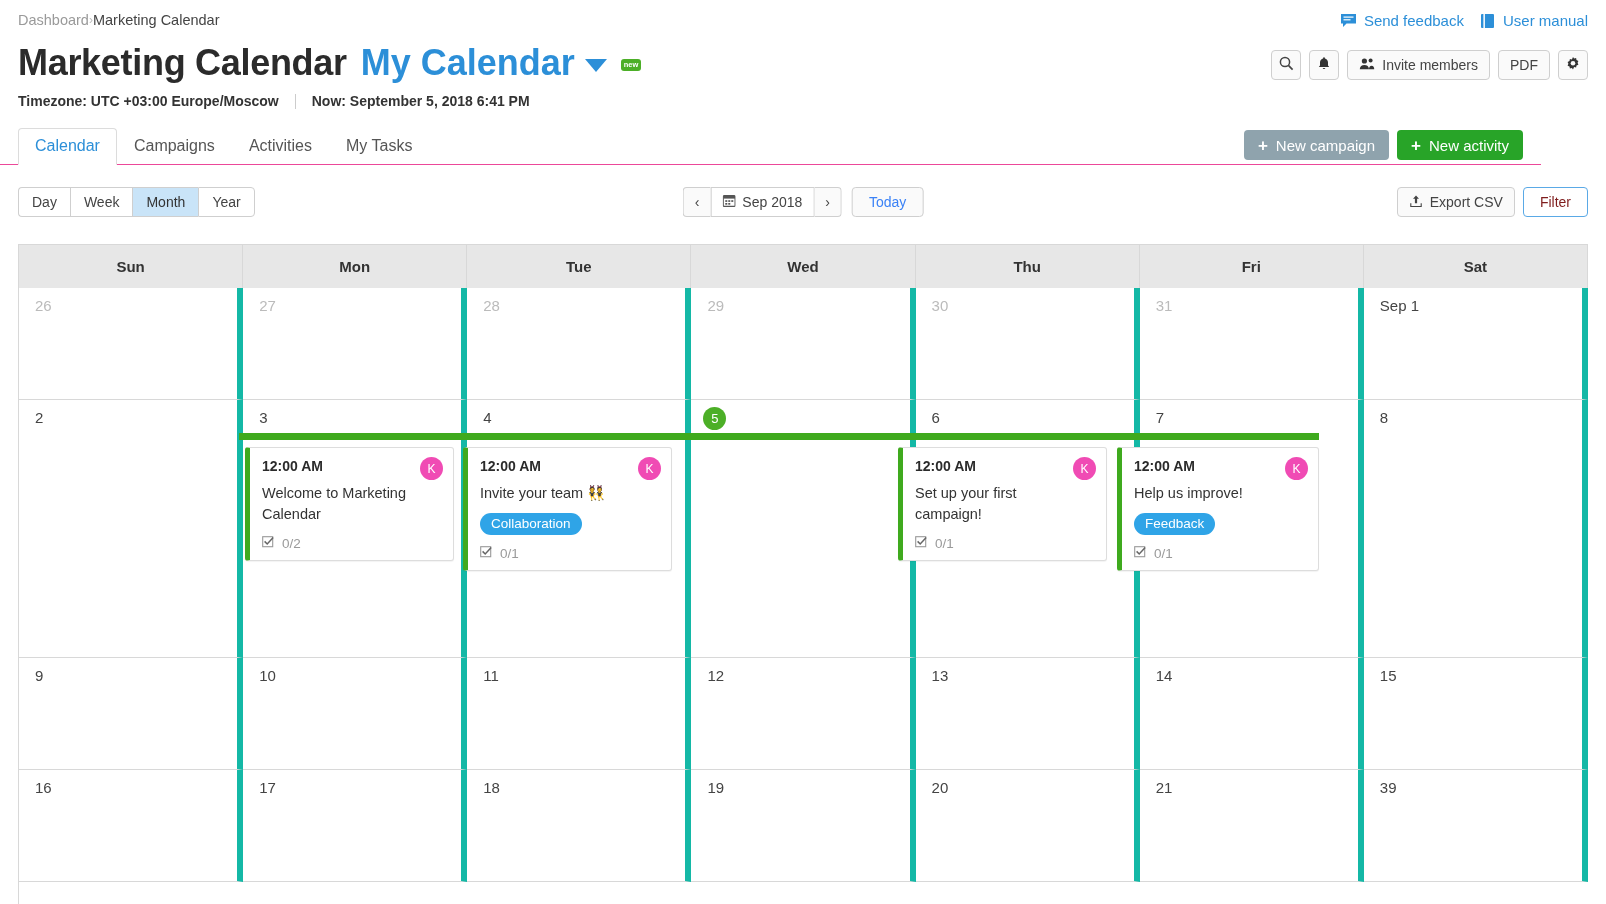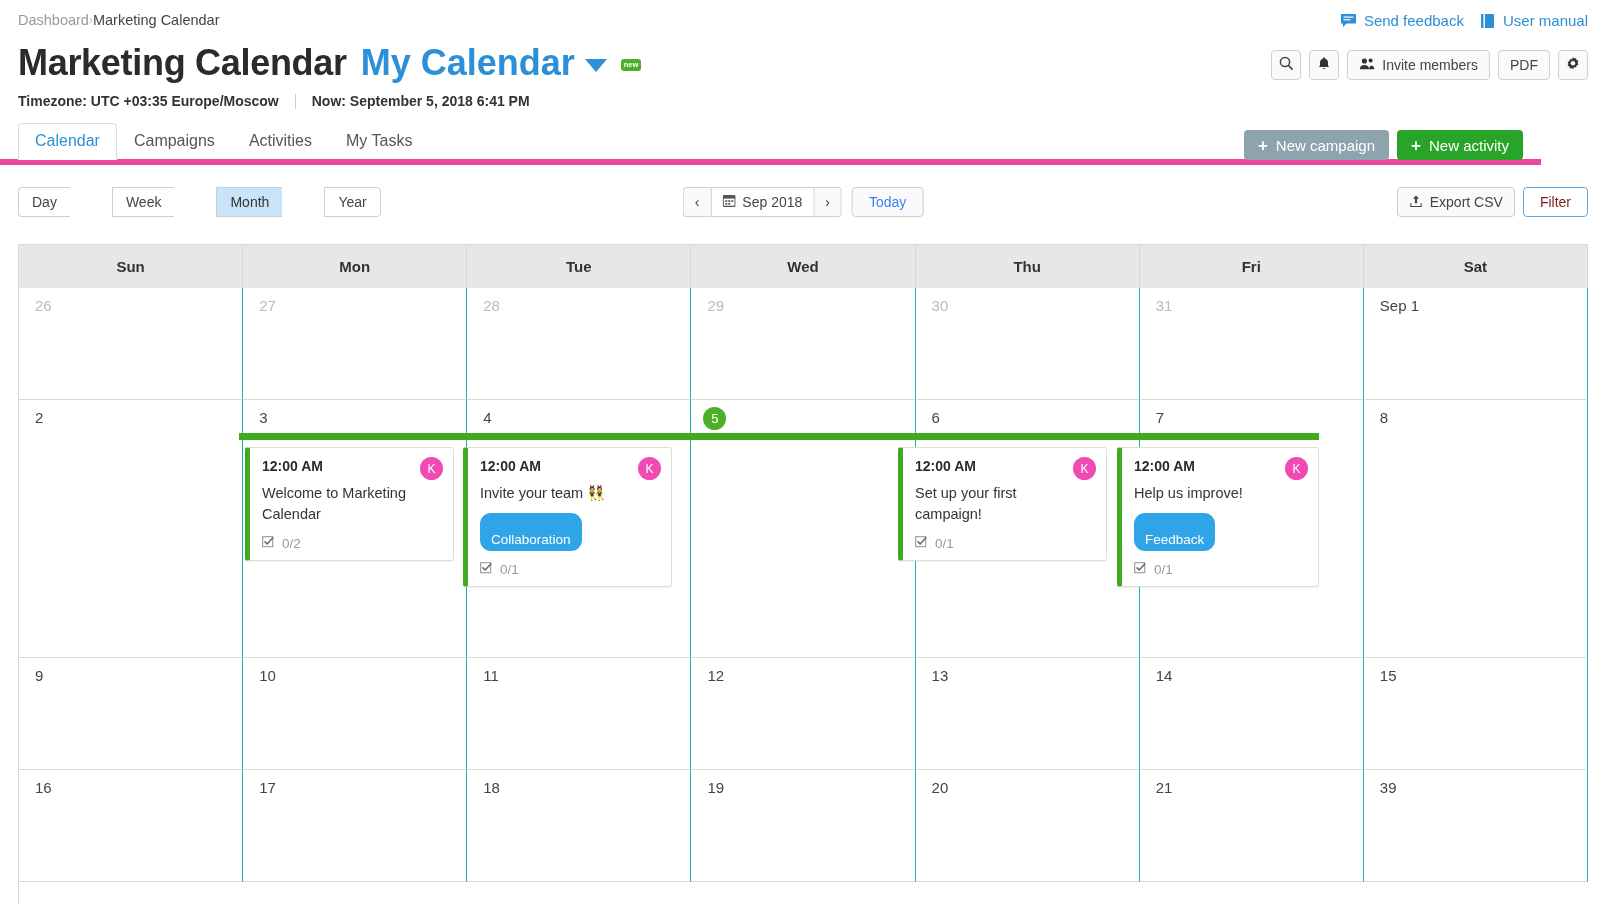--- a/index.html
+++ b/index.html
@@ -62,21 +62,21 @@
   .btn {
     background: #fafafa; border: 1px solid #cfcfcf; border-radius: 4px;
     height: 30px; display: flex; align-items: center; justify-content: center;
     font-size: 14px; color: #444444; cursor: pointer; padding: 0 11px; gap: 7px;
   }
   .btn.sq { width: 30px; padding: 0; }
 
   
   .tabsbar {
     position: absolute; left: 0; top: 130px; width: 1541px; height: 35px;
-    border-bottom: 6px solid #ec4899;
+    border-bottom: 1px solid #ec4899;
   }
   .tabs { position: absolute; left: 18px; bottom: 0; display: flex; align-items: flex-end; }
   .tab {
     font-size: 16px; color: #555555; padding: 8px 16px 9px 16px; cursor: pointer;
     border: 1px solid transparent; border-bottom: none; position: relative;
   }
   .tab.active {
     color: #2c8fd8; background: #ffffff;
     border: 1px solid #dcdcdc; border-bottom: 1px solid #ffffff;
     border-radius: 4px 4px 0 0; margin-bottom: -1px;
@@ -85,21 +85,21 @@
   .bigbtn {
     height: 30px; border-radius: 4px; color: #ffffff; font-size: 15px;
     display: flex; align-items: center; gap: 8px; padding: 0 14px; cursor: pointer; border: none;
   }
   .bigbtn .plus { font-size: 17px; font-weight: bold; line-height: 1; }
   .bigbtn.grey { background: #8fa3ad; }
   .bigbtn.green { background: #28a428; }
 
   
   .viewbar { position: absolute; left: 0; top: 176px; width: 1606px; height: 52px; }
-  .segmented { position: absolute; left: 18px; top: 11px; display: flex; gap: 42px; }
+  .segmented { position: absolute; left: 18px; top: 11px; display: flex; }
   .seg {
     border: 1px solid #cfcfcf; border-right: none; background: #ffffff;
     font-size: 14px; color: #444444; padding: 6px 13px; cursor: pointer;
   }
   .seg:first-child { border-radius: 4px 0 0 4px; }
   .seg:last-child { border-right: 1px solid #cfcfcf; border-radius: 0 4px 4px 0; }
   .seg.active { background: #c9e4f8; color: #333333; }
 
   .navcenter { position: absolute; left: 50%; transform: translateX(-50%); top: 11px; display: flex; gap: 10px; }
   .navgroup { display: flex; }
@@ -125,21 +125,21 @@
   }
   .dowrow { display: grid; grid-template-columns: repeat(7, 1fr); background: #e7e7e7; height: 43px; }
   .dow {
     display: flex; align-items: center; justify-content: center;
     font-size: 15px; font-weight: bold; color: #333333;
     border-right: 1px solid #d8d8d8;
   }
   .weeks { position: relative; }
   .week { display: grid; grid-template-columns: repeat(7, 1fr); position: relative; }
   .cell {
-    border-right: 1px solid #14b8a6; border-bottom: 1px solid #d8d8d8;
+    border-right: 6px solid #14b8a6; border-bottom: 1px solid #d8d8d8;
     height: 112px; padding: 9px 0 0 16px; position: relative; background: #ffffff;
   }
   .week.tall .cell { height: 258px; }
   .daynum { font-size: 15px; color: #444444; }
   .daynum.muted { color: #bbbbbb; }
   .daynum.today {
     background: #4caf27; color: #ffffff; border-radius: 50%;
     width: 23px; height: 23px; display: inline-flex; align-items: center;
     justify-content: center; font-size: 13px; margin-left: -4px; margin-top: -3px;
   }
@@ -154,21 +154,21 @@
   .events { position: absolute; left: 0; top: 0; width: 100%; height: 100%; z-index: 4; pointer-events: none; }
   .evt {
     position: absolute; background: #ffffff; border: 1px solid #dddddd;
     border-left: 5px solid #3faa1e; border-radius: 3px; padding: 10px 12px 9px 12px;
     box-shadow: 0 1px 1px rgba(0,0,0,0.05); pointer-events: auto; cursor: pointer;
   }
   .evt-time { font-size: 14px; font-weight: bold; color: #2b2b2b; }
   .evt-title { font-size: 14.5px; color: #333333; margin-top: 9px; line-height: 1.45; padding-right: 20px; }
   .evt-tag {
     display: inline-block; background: #2fa4e7; color: #ffffff; border-radius: 11px;
-    font-size: 13.5px; padding: 19px 11px 4px 11px; margin-top: 9px;
+    font-size: 13.5px; padding: 3px 11px 4px 11px; margin-top: 9px;
   }
   .evt-foot { display: flex; align-items: center; gap: 7px; margin-top: 10px; font-size: 13.5px; color: #9a9a9a; }
   .avatar {
     position: absolute; right: 10px; top: 9px; width: 23px; height: 23px;
     border-radius: 50%; background: #f04bb4; color: #ffffff; font-size: 12px;
     display: flex; align-items: center; justify-content: center;
   }
 </style>
 </head>
 <body>
@@ -204,21 +204,21 @@
 <div class="titlerow">
   <span class="title-main">Marketing Calendar</span>
   <span class="title-sel">
     <span>My Calendar</span>
     <span class="chev"></span>
   </span>
   <span class="newbadge">new</span>
 </div>
 
 <div class="subrow">
-  <span>Timezone: UTC +03:35 Europe/Moscow</span>
+  <span>Timezone: UTC +03:00 Europe/Moscow</span>
   <span class="subdiv"></span>
   <span>Now: September 5, 2018 6:41 PM</span>
 </div>
 
 <div class="hdrbtns">
   <div class="btn sq">
     <span>
       <svg width="15" height="15" viewBox="0 0 15 15">
           <circle cx="6" cy="6" r="4.6" fill="none" stroke="#444" stroke-width="1.5"></circle>
           <line x1="9.4" y1="9.4" x2="13.6" y2="13.6" stroke="#444" stroke-width="1.7"></line>

